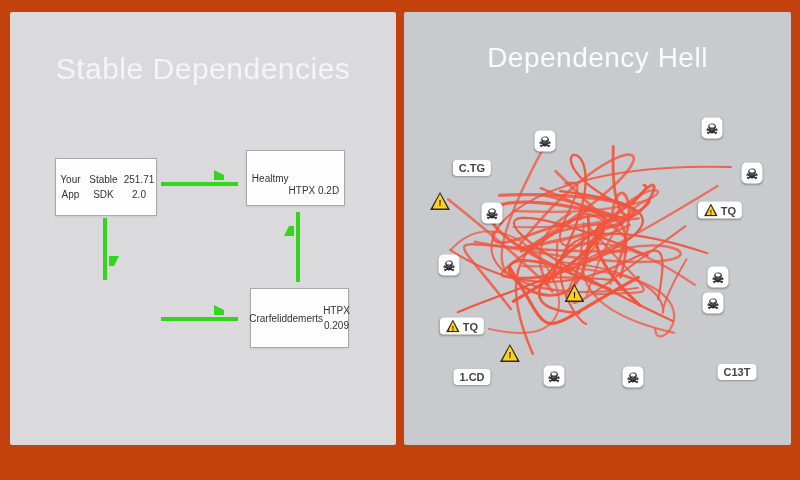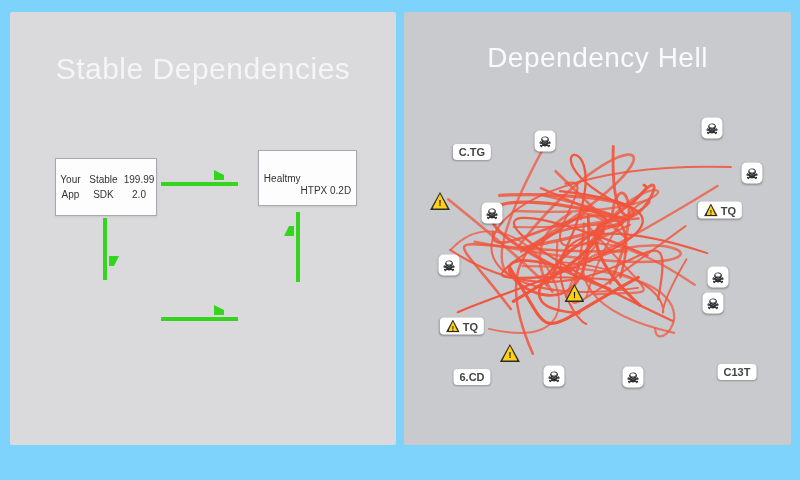--- a/index.html
+++ b/index.html
@@ -1,17 +1,17 @@
 <!DOCTYPE html>
 <html><head>
 <meta charset="utf-8">
 <style>
   html,body{margin:0;padding:0;background:#ffffff;width:800px;height:480px;overflow:hidden;
     font-family:"Liberation Sans", sans-serif;}
-  .stage{position:relative;width:800px;height:480px;background:#7dd3fc;}
+  .stage{position:relative;width:800px;height:480px;background:#c2410c;}
   .panel{position:absolute;top:12px;height:433px;border-radius:2px;}
   .panel-left{left:10px;width:386px;background:#dadadc;}
   .panel-right{left:404px;width:387px;background:#c9cacd;}
   .title{position:absolute;left:0;right:0;margin:0;text-align:center;font-weight:400;
     letter-spacing:0.5px;z-index:3;}
   .title-left{top:40px;font-size:30px;color:rgba(250,250,252,0.82);}
   .title-right{top:30px;font-size:28px;color:#fafafa;text-align:center;}
   .arrows{position:absolute;left:0;top:0;z-index:1;}
   .node{position:absolute;background:#fdfdfd;border:1px solid #a9a9ad;z-index:2;
     display:flex;flex-direction:row;align-items:center;justify-content:center;
@@ -50,29 +50,34 @@
       </defs>
       <line class="arrow-line" x1="151" y1="172" x2="228" y2="172" stroke-width="4" marker-end="url(#ah)" stroke="#35d41e"></line>
       <line class="arrow-line" x1="95" y1="206" x2="95" y2="268" stroke-width="4" marker-end="url(#ah)" stroke="#35d41e"></line>
       <line class="arrow-line" x1="151" y1="307" x2="228" y2="307" stroke-width="4" marker-end="url(#ah)" stroke="#35d41e"></line>
       <line class="arrow-line" x1="288" y1="270" x2="288" y2="200" stroke-width="4" marker-end="url(#ah)" stroke="#35d41e"></line>
     </svg>
 
     <div class="node" style="left:45px;top:146px;width:100px;height:56px">
       <div>Your App</div>
       <div>Stable SDK</div>
-      <div>199.99 2.0</div>
+      <div>251.71 2.0</div>
     </div>
 
-    <div class="node" style="left:248px;top:138px;width:97px;height:54px">
+    <div class="node" style="left:236px;top:138px;width:97px;height:54px">
       <div>Healtmy</div>
       <div class="gap">HTPX 0.2D</div>
     </div>
 
 
+    <div class="node" style="left:240px;top:276px;width:97px;height:58px">
+      <div>Crarfelid</div>
+      <div>demerts</div>
+      <div>HTPX 0.209</div>
+    </div>
   </section>
 
   <section class="panel panel-right">
     <h1 class="title title-right">Dependency Hell</h1>
 
     <svg id="tangle" width="387" height="433">
         <path d="M216.4,265.3 C255.6,128.7 79.5,268.5 89.2,219.9" fill="none" stroke="#f1543c" stroke-width="2.67" opacity="0.87" stroke-linecap="round"></path>
         <path d="M166.4,201.2 C70.8,256.5 249.3,352.1 44.4,187.5" fill="none" stroke="#f1543c" stroke-width="2.81" opacity="0.74" stroke-linecap="round"></path>
         <path d="M212.7,268.4 C85.2,255.2 45.7,294.8 187.2,195.9" fill="none" stroke="#f1543c" stroke-width="2.00" opacity="0.91" stroke-linecap="round"></path>
         <path d="M251.3,316.7 C251.2,352.1 344.1,254.1 118.6,254.1" fill="none" stroke="#f1543c" stroke-width="2.24" opacity="0.72" stroke-linecap="round"></path>
@@ -148,21 +153,21 @@
       <i class="tri tri-yellow"></i>
       <b class="warn-mark">!</b>
     </span>
     <span class="pos warn" style="left:57px;top:341px">
       <i class="tri tri-dark"></i>
       <i class="tri tri-yellow"></i>
       <b class="warn-mark">!</b>
     </span>
 
     
-    <span class="pos badge" style="left:68px;top:140px">
+    <span class="pos badge" style="left:68px;top:156px">
       <span>C.TG</span>
     </span>
 
     <span class="pos badge" style="left:316px;top:198px">
       <span class="warn warn-sm">
         <i class="tri tri-dark"></i>
         <i class="tri tri-yellow"></i>
         <b class="warn-mark">!</b>
       </span>
       <span>TQ</span>
@@ -171,21 +176,21 @@
     <span class="pos badge" style="left:58px;top:314px">
       <span class="warn warn-sm">
         <i class="tri tri-dark"></i>
         <i class="tri tri-yellow"></i>
         <b class="warn-mark">!</b>
       </span>
       <span>TQ</span>
     </span>
 
     <span class="pos badge" style="left:68px;top:365px">
-      <span>6.CD</span>
+      <span>1.CD</span>
     </span>
 
     <span class="pos badge" style="left:333px;top:360px">
       <span>C13T</span>
     </span>
   </section>
 
 </div>
 
 </body></html>

